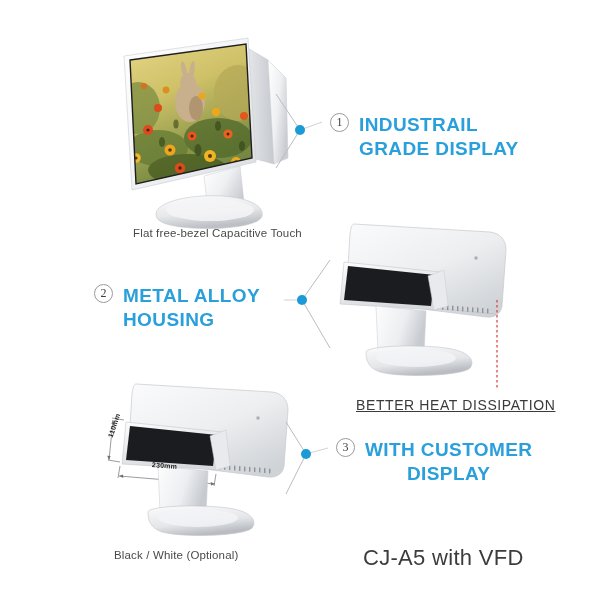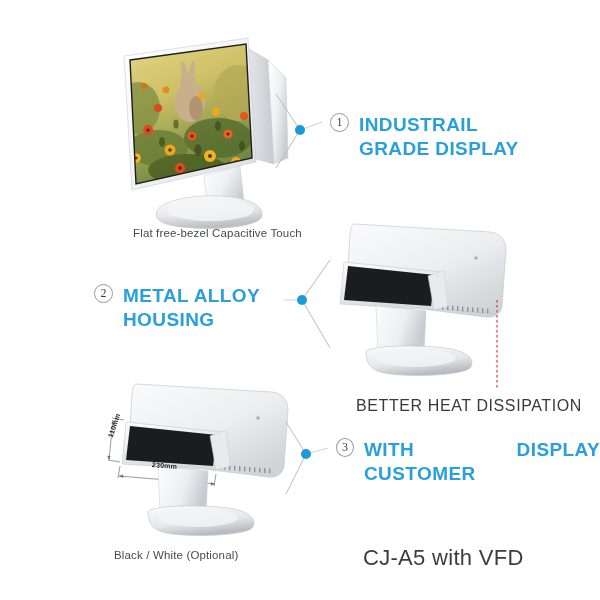--- a/index.html
+++ b/index.html
@@ -47,23 +47,24 @@
 
   
   .caption {
     color: #4a4a4a;
     font-size: 11.5px;
     letter-spacing: 0.15px;
     white-space: nowrap;
   }
   .caption-strong {
     color: #3a3a3a;
-    font-size: 16px;
+    font-size: 14px;
     letter-spacing: 0.6px;
     white-space: nowrap;
+    text-decoration: underline;
   }
   .model-name {
     color: #3c3c3c;
     font-size: 22px;
     letter-spacing: 0.3px;
     white-space: nowrap;
   }
 
   
   .conn { width: 56px; height: 78px; }
@@ -373,21 +374,21 @@
     <svg width="56" height="76" viewBox="0 0 56 76">
       <path d="M4,2 L24,34" stroke="#b9bcc1" stroke-width="1" fill="none"></path>
       <path d="M24,34 L4,74" stroke="#b9bcc1" stroke-width="1" fill="none"></path>
       <path d="M24,34 L46,28" stroke="#c9ccd1" stroke-width="0.9" fill="none"></path>
       <circle cx="24" cy="34" r="5" fill="#1b9ad6"></circle>
     </svg>
   </div>
 
   <div class="abs" style="left:336px; top:438px; display:flex; gap:10px; align-items:flex-start;">
     <div class="num-badge">3</div>
-    <div style="display:flex; flex-direction:row;">
+    <div style="display:flex; flex-direction:column;">
       <div class="feature-title">WITH CUSTOMER</div>
       <div class="feature-title" style="text-align:center;">DISPLAY</div>
     </div>
   </div>
 
   <div class="abs caption" style="left:114px; top:549px;">Black / White (Optional)</div>
   <div class="abs model-name" style="left:363px; top:545px;">CJ-A5 with VFD</div>
 
 </div>
 

